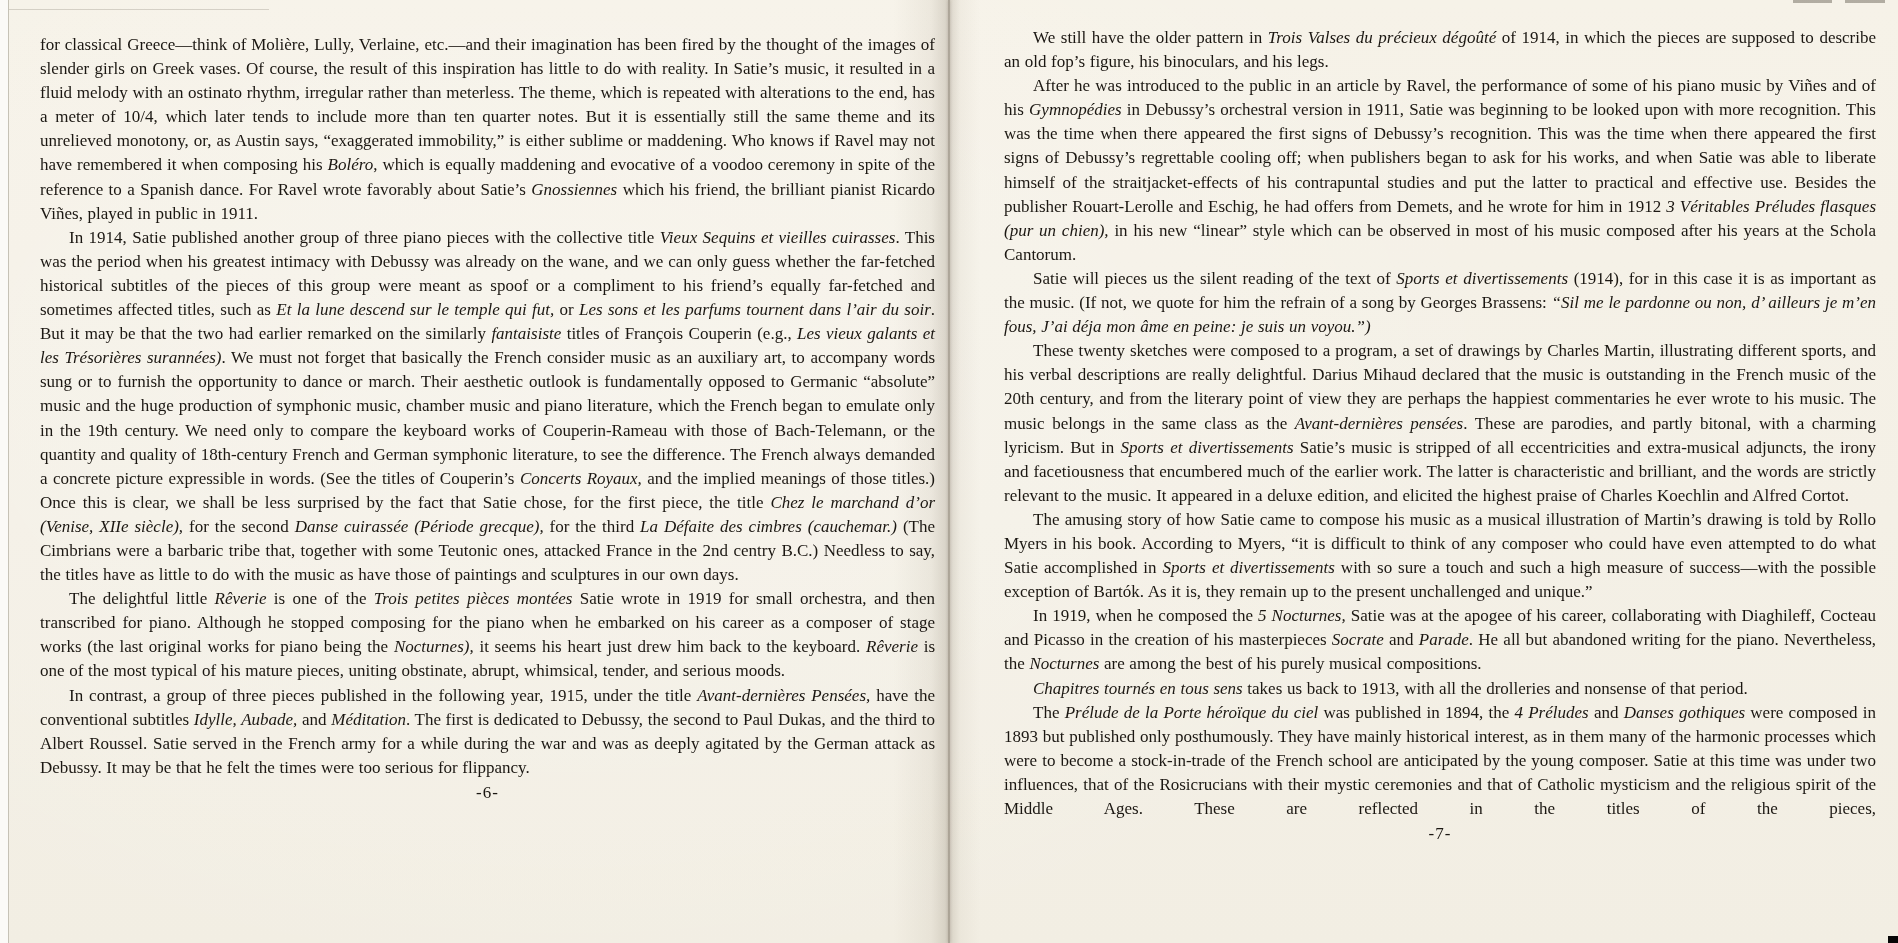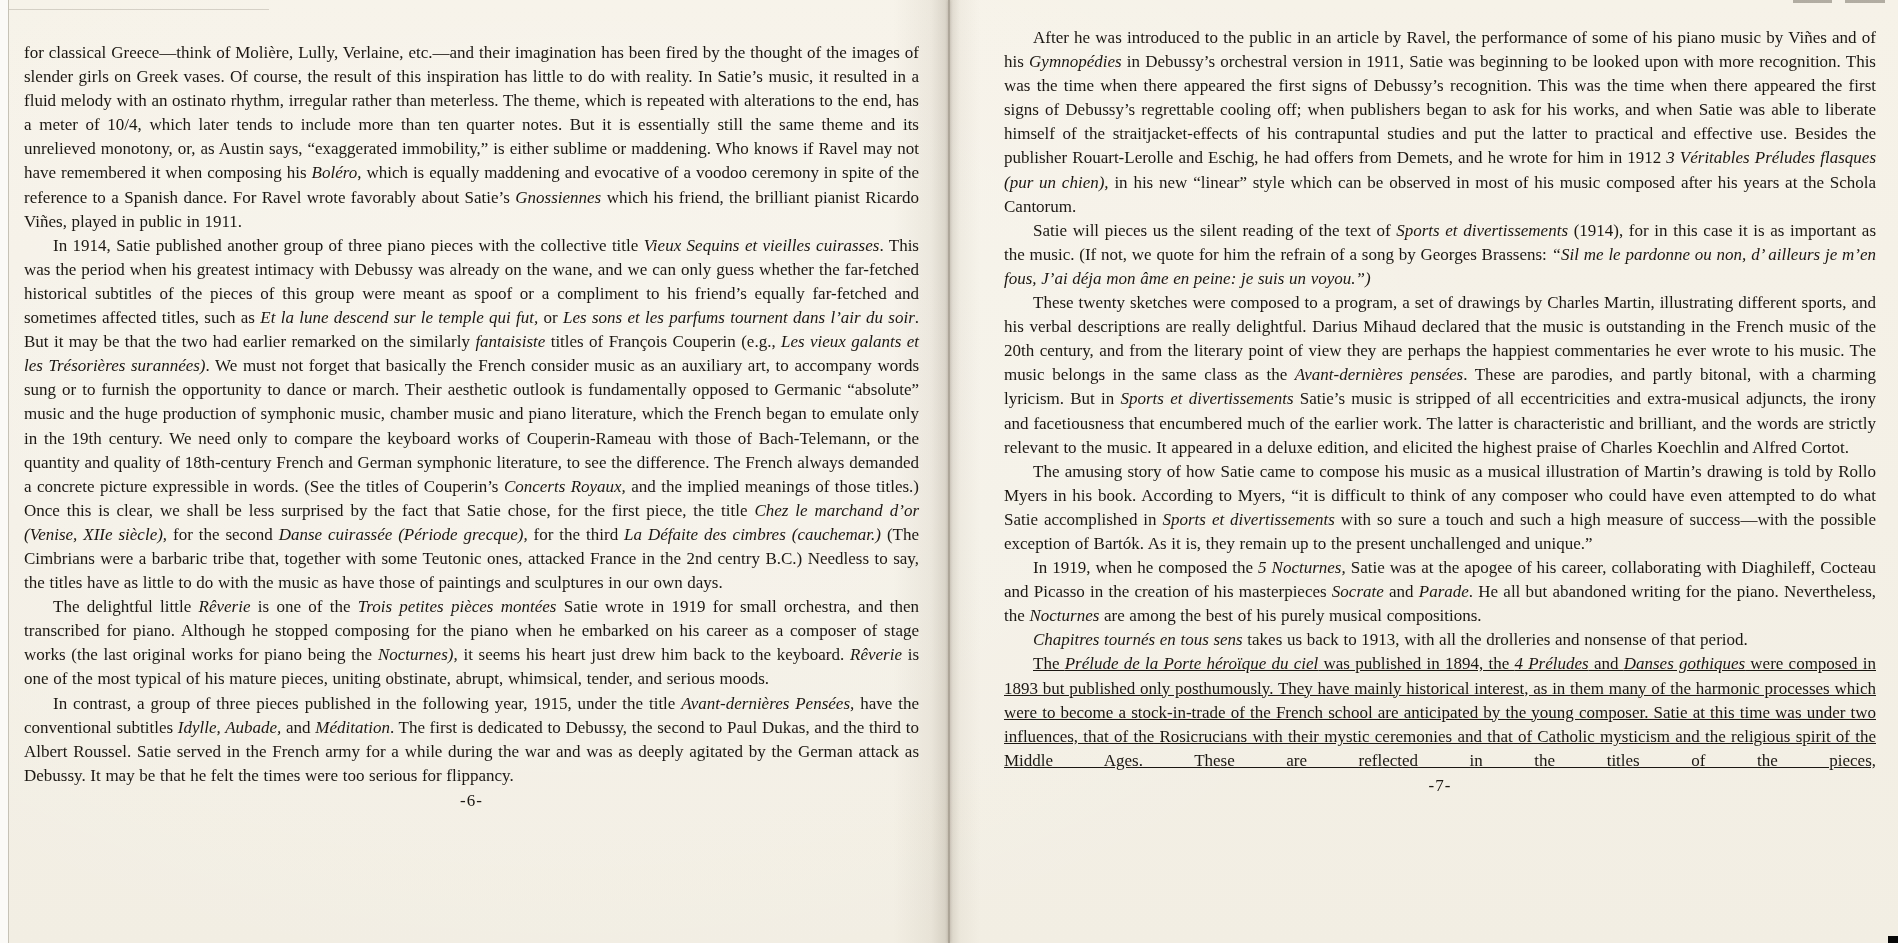--- a/index.html
+++ b/index.html
@@ -42,30 +42,30 @@
   }
   .crease-line{
     position:absolute;left:948px;top:0;width:2px;height:943px;
     background:rgba(108,98,82,0.40);
     box-shadow:0 0 3px rgba(108,98,82,0.35);
   }
   .corner-mark{
     position:absolute;right:0;bottom:0;width:10px;height:7px;background:#070707;
   }
   .page{position:absolute;}
-  .page-left{left:24px;top:33px;width:895px;margin-top:8px;}
+  .page-left{left:40px;top:33px;width:895px;}
   .page-right{left:1004px;top:26px;width:872px;}
   .text-col{
     text-align:justify;
     font-size:17px;line-height:24.1px;
     word-spacing:0.4px;
   }
   .text-col p{margin:0;padding:0;}
   .text-col p.indent{text-indent:29px;}
-  .text-col p.cont{text-align-last:justify;text-decoration:underline;}
+  .text-col p.cont{text-align-last:justify;}
   .page-number{
     text-align:center;font-size:17px;line-height:24px;margin-top:1px;
     letter-spacing:1px;
   }
 </style>
 </head>
 <body>
 
 <div class="spread">
   <div class="edge-left"></div>
@@ -79,20 +79,21 @@
         <p class=""><span>for classical Greece—think of Molière, Lully, Verlaine, etc.—and their imagination has been fired by the thought of the images of slender girls on Greek vases. Of course, the result of this inspiration has little to do with reality. In Satie’s music, it resulted in a fluid melody with an ostinato rhythm, irregular rather than meterless. The theme, which is repeated with alterations to the end, has a meter of 10/4, which later tends to include more than ten quarter notes. But it is essentially still the same theme and its unrelieved monotony, or, as Austin says, “exaggerated immobility,” is either sublime or maddening. Who knows if Ravel may not have remembered it when composing his </span><i>Boléro</i><span>, which is equally maddening and evocative of a voodoo ceremony in spite of the reference to a Spanish dance. For Ravel wrote favorably about Satie’s </span><i>Gnossiennes</i><span> which his friend, the brilliant pianist Ricardo Viñes, played in public in 1911.</span></p>
         <p class="indent"><span>In 1914, Satie published another group of three piano pieces with the collective title </span><i>Vieux Sequins et vieilles cuirasses</i><span>. This was the period when his greatest intimacy with Debussy was already on the wane, and we can only guess whether the far-fetched historical subtitles of the pieces of this group were meant as spoof or a compliment to his friend’s equally far-fetched and sometimes affected titles, such as </span><i>Et la lune descend sur le temple qui fut,</i><span> or </span><i>Les sons et les parfums tournent dans l’air du soir</i><span>. But it may be that the two had earlier remarked on the similarly </span><i>fantaisiste</i><span> titles of François Couperin (e.g., </span><i>Les vieux galants et les Trésorières surannées)</i><span>. We must not forget that basically the French consider music as an auxiliary art, to accompany words sung or to furnish the opportunity to dance or march. Their aesthetic outlook is fundamentally opposed to Germanic “absolute” music and the huge production of symphonic music, chamber music and piano literature, which the French began to emulate only in the 19th century. We need only to compare the keyboard works of Couperin-Rameau with those of Bach-Telemann, or the quantity and quality of 18th-century French and German symphonic literature, to see the difference. The French always demanded a concrete picture expressible in words. (See the titles of Couperin’s </span><i>Concerts Royaux,</i><span> and the implied meanings of those titles.) Once this is clear, we shall be less surprised by the fact that Satie chose, for the first piece, the title </span><i>Chez le marchand d’or (Venise, XIIe siècle),</i><span> for the second </span><i>Danse cuirassée (Période grecque),</i><span> for the third </span><i>La Défaite des cimbres (cauchemar.)</i><span> (The Cimbrians were a barbaric tribe that, together with some Teutonic ones, attacked France in the 2nd centry B.C.) Needless to say, the titles have as little to do with the music as have those of paintings and sculptures in our own days.</span></p>
         <p class="indent"><span>The delightful little </span><i>Rêverie</i><span> is one of the </span><i>Trois petites pièces montées</i><span> Satie wrote in 1919 for small orchestra, and then transcribed for piano. Although he stopped composing for the piano when he embarked on his career as a composer of stage works (the last original works for piano being the </span><i>Nocturnes),</i><span> it seems his heart just drew him back to the keyboard. </span><i>Rêverie</i><span> is one of the most typical of his mature pieces, uniting obstinate, abrupt, whimsical, tender, and serious moods.</span></p>
         <p class="indent"><span>In contrast, a group of three pieces published in the following year, 1915, under the title </span><i>Avant-dernières Pensées,</i><span> have the conventional subtitles </span><i>Idylle, Aubade,</i><span> and </span><i>Méditation</i><span>. The first is dedicated to Debussy, the second to Paul Dukas, and the third to Albert Roussel. Satie served in the French army for a while during the war and was as deeply agitated by the German attack as Debussy. It may be that he felt the times were too serious for flippancy.</span></p>
       </div>
     <div class="page-number">-6-</div>
   </section>
 
   <section class="page page-right">
     <div class="text-col">
+        <p class="indent"><span>We still have the older pattern in </span><i>Trois Valses du précieux dégoûté</i><span> of 1914, in which the pieces are supposed to describe an old fop’s figure, his binoculars, and his legs.</span></p>
         <p class="indent"><span>After he was introduced to the public in an article by Ravel, the performance of some of his piano music by Viñes and of his </span><i>Gymnopédies</i><span> in Debussy’s orchestral version in 1911, Satie was beginning to be looked upon with more recognition. This was the time when there appeared the first signs of Debussy’s recognition. This was the time when there appeared the first signs of Debussy’s regrettable cooling off; when publishers began to ask for his works, and when Satie was able to liberate himself of the straitjacket-effects of his contrapuntal studies and put the latter to practical and effective use. Besides the publisher Rouart-Lerolle and Eschig, he had offers from Demets, and he wrote for him in 1912 </span><i>3 Véritables Préludes flasques (pur un chien),</i><span> in his new “linear” style which can be observed in most of his music composed after his years at the Schola Cantorum.</span></p>
         <p class="indent"><span>Satie will pieces us the silent reading of the text of </span><i>Sports et divertissements</i><span> (1914), for in this case it is as important as the music. (If not, we quote for him the refrain of a song by Georges Brassens: </span><i>“Sil me le pardonne ou non, d’ ailleurs je m’en fous, J’ai déja mon âme en peine: je suis un voyou.”)</i></p>
         <p class="indent"><span>These twenty sketches were composed to a program, a set of drawings by Charles Martin, illustrating different sports, and his verbal descriptions are really delightful. Darius Mihaud declared that the music is outstanding in the French music of the 20th century, and from the literary point of view they are perhaps the happiest commentaries he ever wrote to his music. The music belongs in the same class as the </span><i>Avant-dernières pensées</i><span>. These are parodies, and partly bitonal, with a charming lyricism. But in </span><i>Sports et divertissements</i><span> Satie’s music is stripped of all eccentricities and extra-musical adjuncts, the irony and facetiousness that encumbered much of the earlier work. The latter is characteristic and brilliant, and the words are strictly relevant to the music. It appeared in a deluxe edition, and elicited the highest praise of Charles Koechlin and Alfred Cortot.</span></p>
         <p class="indent"><span>The amusing story of how Satie came to compose his music as a musical illustration of Martin’s drawing is told by Rollo Myers in his book. According to Myers, “it is difficult to think of any composer who could have even attempted to do what Satie accomplished in </span><i>Sports et divertissements</i><span> with so sure a touch and such a high measure of success—with the possible exception of Bartók. As it is, they remain up to the present unchallenged and unique.”</span></p>
         <p class="indent"><span>In 1919, when he composed the </span><i>5 Nocturnes,</i><span> Satie was at the apogee of his career, collaborating with Diaghileff, Cocteau and Picasso in the creation of his masterpieces </span><i>Socrate</i><span> and </span><i>Parade</i><span>. He all but abandoned writing for the piano. Nevertheless, the </span><i>Nocturnes</i><span> are among the best of his purely musical compositions.</span></p>
         <p class="indent"><i>Chapitres tournés en tous sens</i><span> takes us back to 1913, with all the drolleries and nonsense of that period.</span></p>
         <p class="indent cont"><span>The </span><i>Prélude de la Porte héroïque du ciel</i><span> was published in 1894, the </span><i>4 Préludes</i><span> and </span><i>Danses gothiques</i><span> were composed in 1893 but published only posthumously. They have mainly historical interest, as in them many of the harmonic processes which were to become a stock-in-trade of the French school are anticipated by the young composer. Satie at this time was under two influences, that of the Rosicrucians with their mystic ceremonies and that of Catholic mysticism and the religious spirit of the Middle Ages. These are reflected in the titles of the pieces,</span></p>
       </div>
     <div class="page-number">-7-</div>
   </section>

